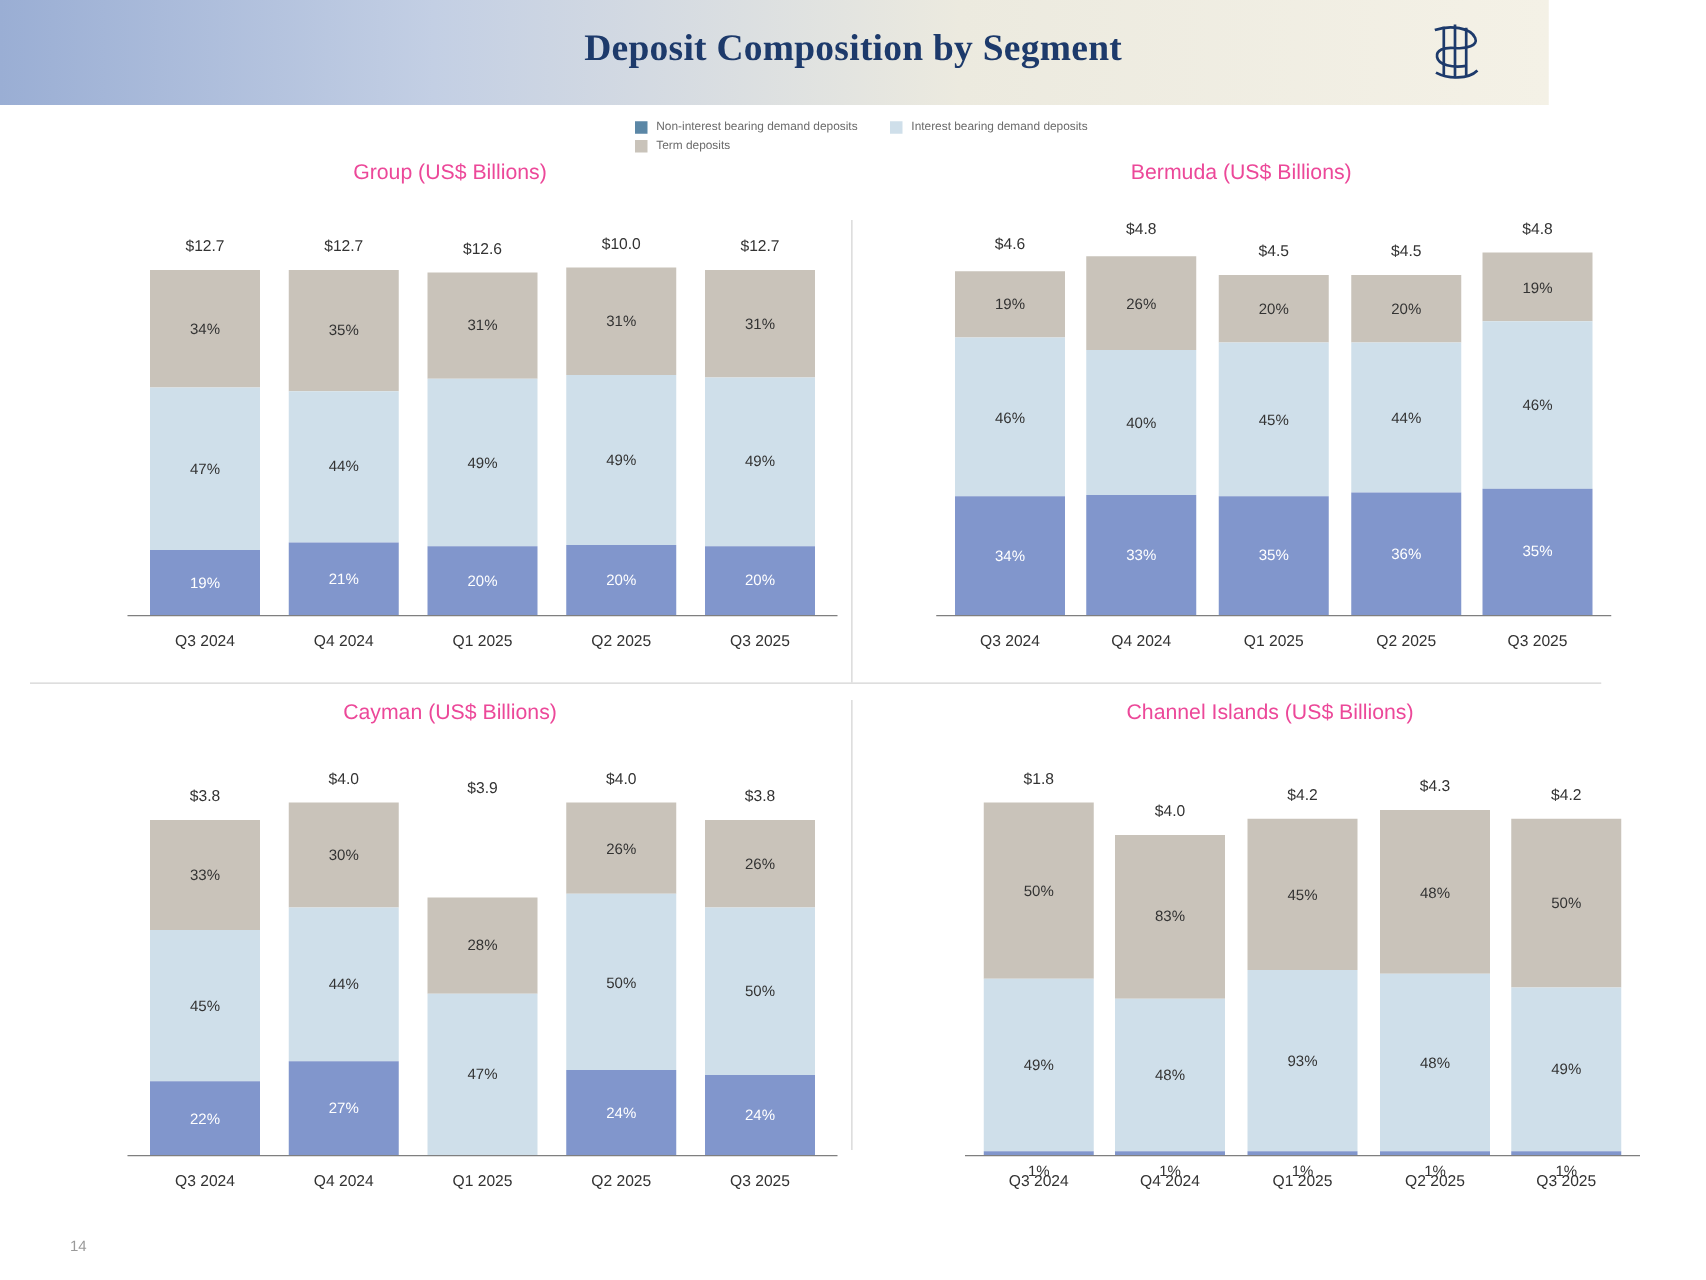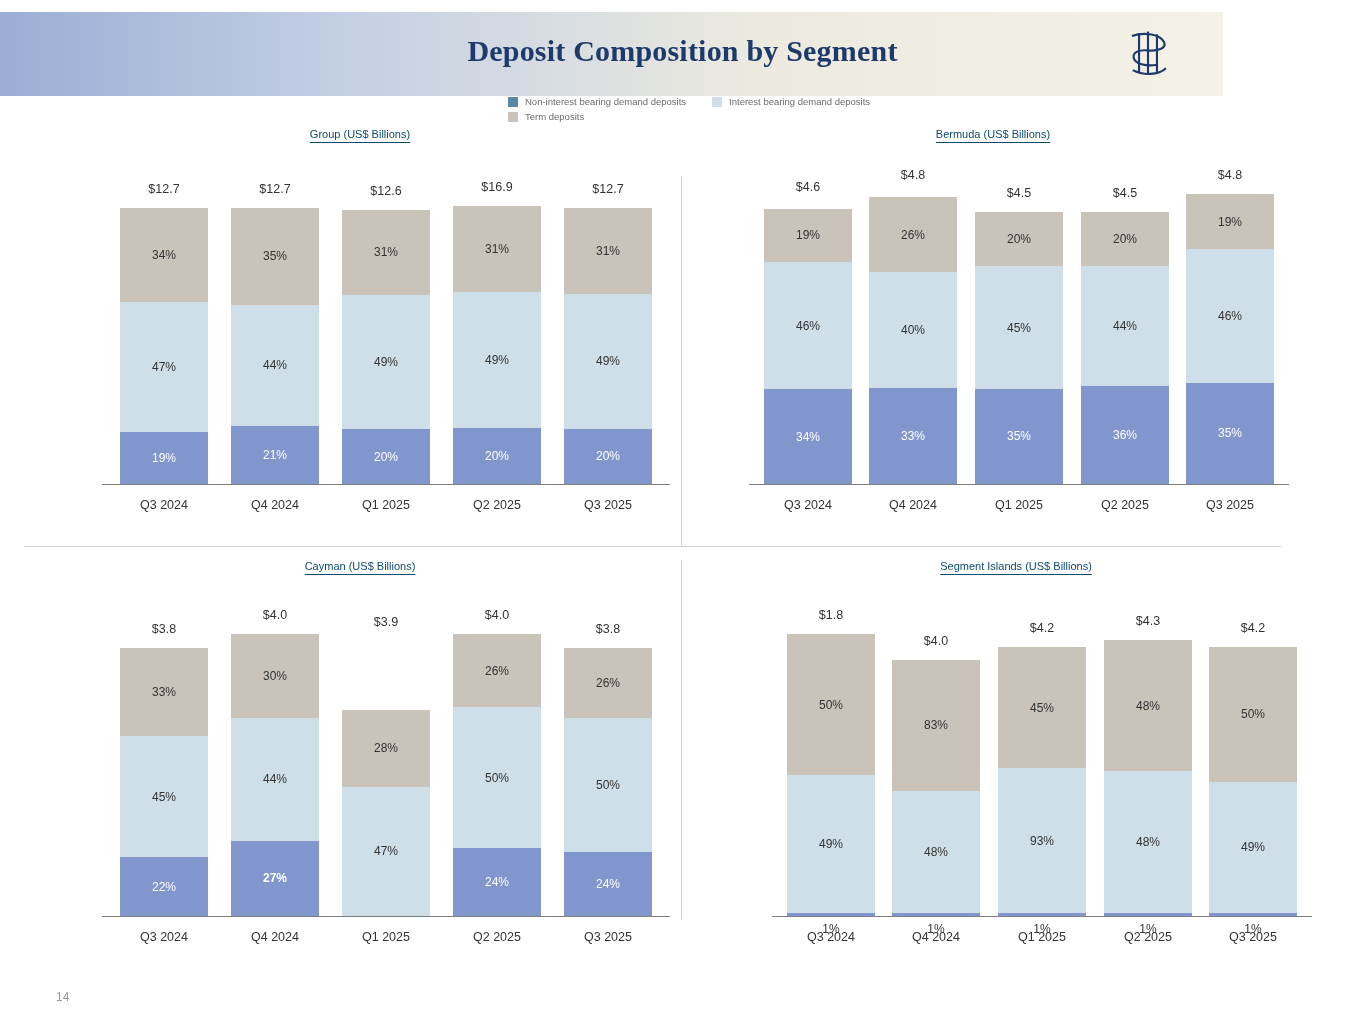--- a/index.html
+++ b/index.html
@@ -12,23 +12,24 @@
     background: #ffffff;
     font-family: "Liberation Sans", sans-serif;
     color: #333333;
     overflow: hidden;
     position: relative;
   }
 
   
   .header {
     position: absolute;
-    left: 0; top: 12px;
+    left: 0; top: 0;
     width: 1223px; height: 84px;
     background: linear-gradient(to right, #9aaed4 0%, #c3cfe4 28%, #eceadf 62%, #f4f1e6 100%);
+    padding-left: 16px;
   }
   .header-title {
     position: absolute;
     left: 0; top: 22px;
     width: 1365px;
     text-align: center;
     font-family: "Liberation Serif", serif;
     font-weight: bold;
     font-size: 30px;
     color: #1d3a6b;
@@ -50,23 +51,22 @@
   }
   .legend-row { display: flex; align-items: flex-start; margin-bottom: 4px; }
   .legend-item { display: flex; align-items: center; margin-right: 26px; }
   .legend-swatch { width: 10px; height: 10px; margin-right: 7px; flex: 0 0 auto; }
   .legend-label { white-space: nowrap; }
 
   
   .panel { position: absolute; }
   .panel-title {
     text-align: center;
-    font-size: 11px;
-    color: #0c4a6e;
-    text-decoration: underline;
+    font-size: 17px;
+    color: #ec4899;
     text-underline-offset: 4px;
     margin-bottom: 4px;
   }
 
   .chart { position: relative; }
 
   .barcol {
     position: absolute;
     bottom: 0;
     display: flex;
@@ -199,21 +199,21 @@
           <span>31%</span>
         </div>
         <div class="seg seg-int" style="height: 134.26px;">
           <span>49%</span>
         </div>
         <div class="seg seg-non" style="height: 54.8px;">
           <span>20%</span>
         </div>
       </div>
       <div class="axis-label" style="left: 288px; width: 116px; top: 354px;">Q1 2025</div>
-      <div class="bar-total" style="left: 399px; width: 116px; top: 36px;">$16.9</div>
+      <div class="bar-total" style="left: 399px; width: 116px; top: 36px;">$10.0</div>
       <div class="barcol" style="left: 413px; width: 88px; height: 278px; bottom: 20px;">
         <div class="seg seg-term" style="height: 86.18px;">
           <span>31%</span>
         </div>
         <div class="seg seg-int" style="height: 136.22px;">
           <span>49%</span>
         </div>
         <div class="seg seg-non" style="height: 55.6px;">
           <span>20%</span>
         </div>
@@ -325,21 +325,21 @@
       </div>
       <div class="axis-label" style="left: 66px; width: 116px; top: 354px;">Q3 2024</div>
       <div class="bar-total" style="left: 177px; width: 116px; top: 32px;">$4.0</div>
       <div class="barcol" style="left: 191px; width: 88px; height: 282px; bottom: 20px;">
         <div class="seg seg-term" style="height: 84.6px;">
           <span>30%</span>
         </div>
         <div class="seg seg-int" style="height: 124.08px;">
           <span>44%</span>
         </div>
-        <div class="seg seg-non" style="height: 76.14px; font-weight: bold;">
+        <div class="seg seg-non" style="height: 76.14px;">
           <span>27%</span>
         </div>
       </div>
       <div class="axis-label" style="left: 177px; width: 116px; top: 354px;">Q4 2024</div>
       <div class="bar-total" style="left: 288px; width: 116px; top: 39px;">$3.9</div>
       <div class="barcol" style="left: 302px; width: 88px; height: 275px; bottom: 20px;">
         <div class="seg seg-term" style="height: 77px;">
           <span>28%</span>
         </div>
         <div class="seg seg-int" style="height: 129.25px;">
@@ -370,21 +370,21 @@
         </div>
         <div class="seg seg-non" style="height: 64.32px;">
           <span>24%</span>
         </div>
       </div>
       <div class="axis-label" style="left: 510px; width: 116px; top: 354px;">Q3 2025</div>
     </div>
 </div>
 
 <div class="panel" style="left:716px; top:560px; width:600px; height:400px;">
-  <div class="panel-title">Segment Islands (US$ Billions)</div>
+  <div class="panel-title">Channel Islands (US$ Billions)</div>
   <div class="chart" id="chart-3" style="width:600px; height:360px;">
       <div class="axis-line" style="left: 56px; top: 340px; width: 540px;"></div>
       <div class="bar-total" style="left: 57px; width: 116px; top: 32px;">$1.8</div>
       <div class="barcol" style="left: 71px; width: 88px; height: 282px; bottom: 20px;">
         <div class="seg seg-term" style="height: 141px;">
           <span>50%</span>
         </div>
         <div class="seg seg-int" style="height: 138.18px;">
           <span>49%</span>
         </div>

